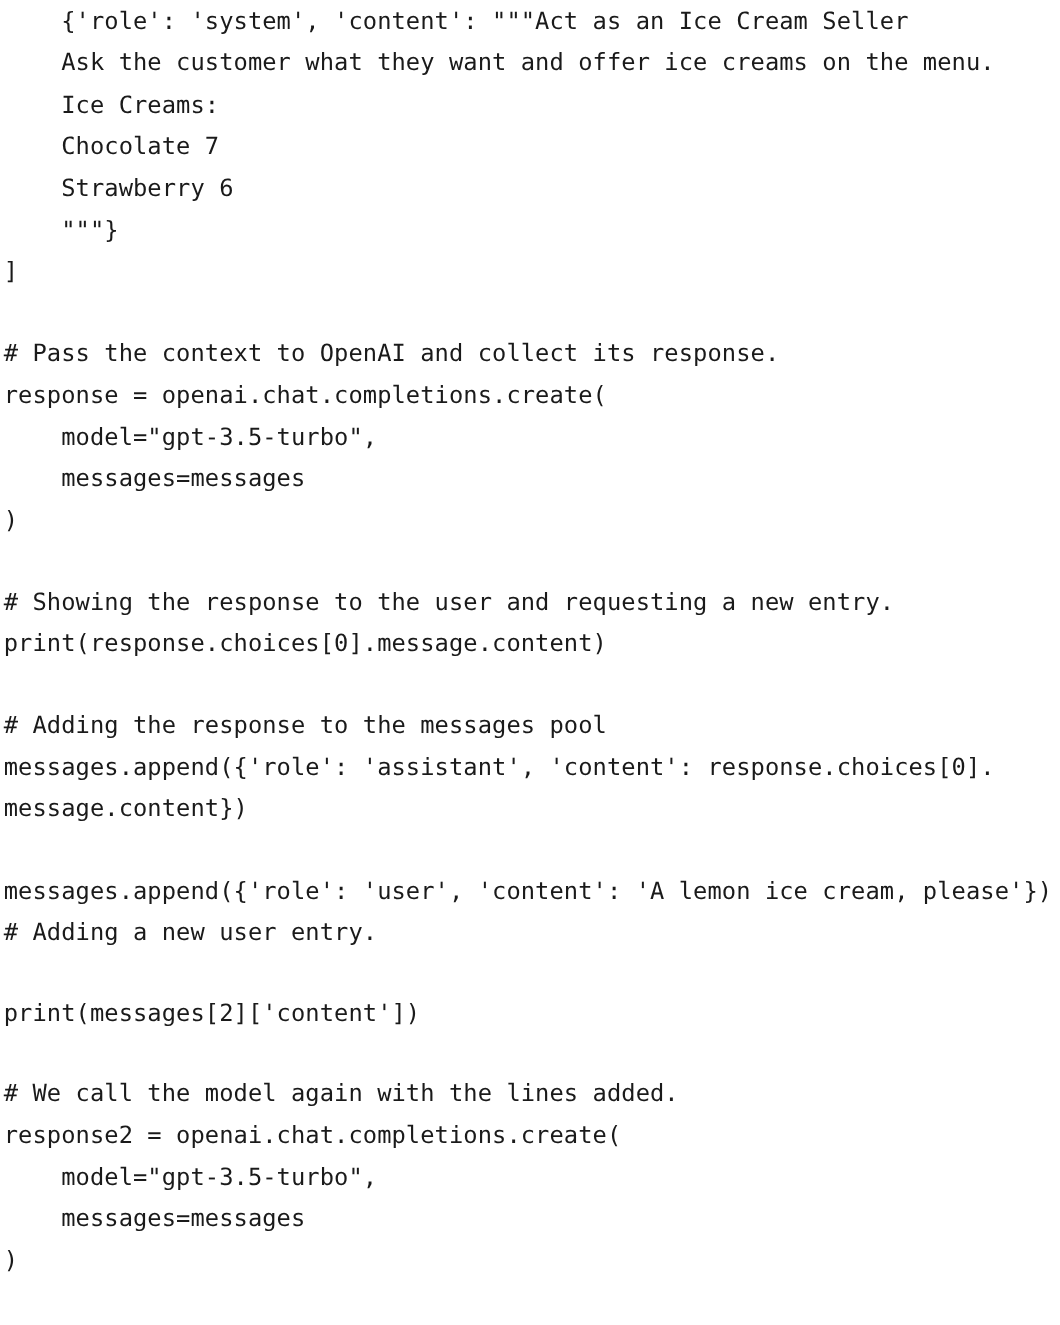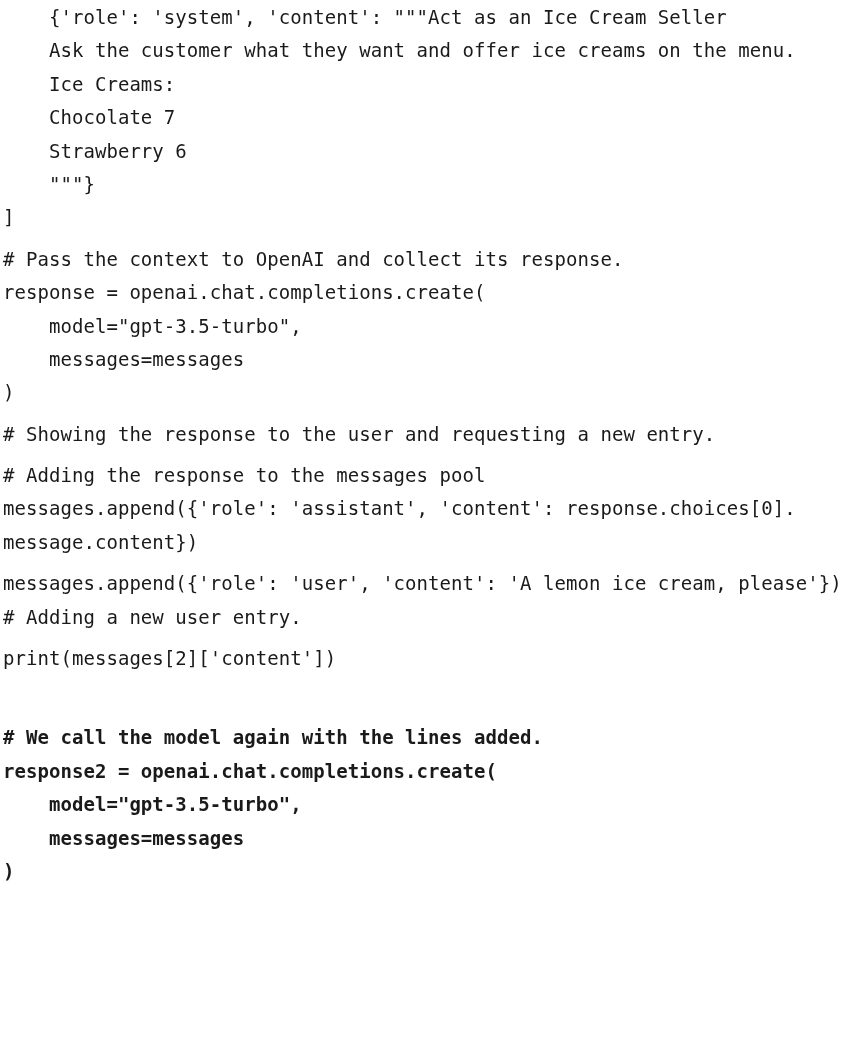--- a/index.html
+++ b/index.html
@@ -20,25 +20,24 @@
     background: #ffffff;
     font-family: "DejaVu Sans Mono", "Liberation Mono", monospace;
     font-size: 19px;
     line-height: 33.4px;
     color: #1a1a1a;
   }
   .code-block {
     margin: 0;
   }
   .code-block + .code-block {
-    margin-top: 8px;
+    margin-top: 32px;
   }
   .code-block.gap-large {
-    margin-top: 46px;
-    font-weight: bold;
+    margin-top: 30px;
   }
   .code-line {
     white-space: pre;
     height: 33.4px;
     letter-spacing: 0.05px;
   }
 </style>
 </head>
 <body>
 
@@ -57,20 +56,21 @@
   <div class="code-block">
     <div class="code-line"># Pass the context to OpenAI and collect its response.</div>
     <div class="code-line">response = openai.chat.completions.create(</div>
     <div class="code-line">    model="gpt-3.5-turbo",</div>
     <div class="code-line">    messages=messages</div>
     <div class="code-line">)</div>
   </div>
 
   <div class="code-block">
     <div class="code-line"># Showing the response to the user and requesting a new entry.</div>
+    <div class="code-line">print(response.choices[0].message.content)</div>
   </div>
 
   <div class="code-block">
     <div class="code-line"># Adding the response to the messages pool</div>
     <div class="code-line">messages.append({'role': 'assistant', 'content': response.choices[0].</div>
     <div class="code-line">message.content})</div>
   </div>
 
   <div class="code-block">
     <div class="code-line">messages.append({'role': 'user', 'content': 'A lemon ice cream, please'})</div>

